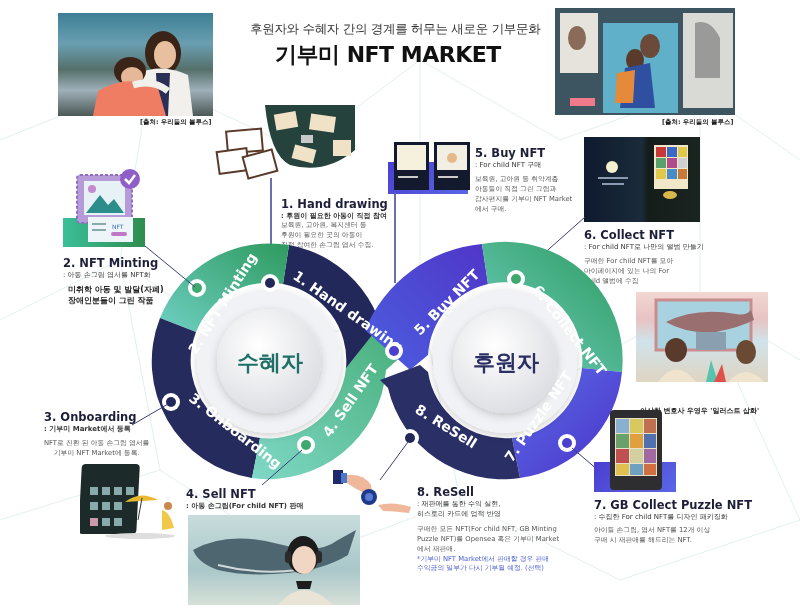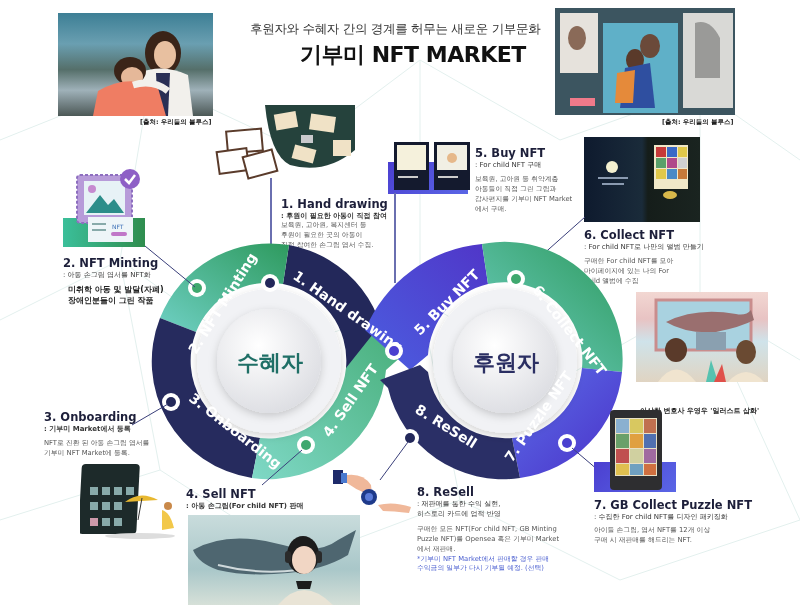--- a/index.html
+++ b/index.html
@@ -7,21 +7,21 @@
     width: 800px; height: 611px; overflow: hidden;
     background: #ffffff;
     font-family: "DejaVu Sans", "Liberation Sans", sans-serif;
     color: #222;
     position: relative;
   }
   .abs { position: absolute; }
   .bg-lines { position: absolute; left: 0; top: 0; width: 800px; height: 611px; }
 
   .subtitle { left: 250px; top: 21px; font-size: 12.5px; color: #333; letter-spacing: -0.3px; }
-  .title { left: 300px; top: 40px; font-size: 22px; font-weight: bold; color: #111; letter-spacing: -0.5px; }
+  .title { left: 275px; top: 40px; font-size: 22px; font-weight: bold; color: #111; letter-spacing: -0.5px; }
 
   .photo { overflow: hidden; }
   .caption { font-size: 6.5px; font-weight: bold; color: #222; }
 
   .step-title { font-size: 11.5px; font-weight: bold; color: #1d1f3a; white-space: nowrap; }
   .step-sub { font-size: 7px; color: #333; white-space: nowrap; }
   .step-sub.bold { font-weight: bold; }
   .step-desc { font-size: 6.8px; color: #555; line-height: 1.45; }
   .step-desc.bold { font-weight: bold; color: #222; font-size: 8px; line-height: 1.4; }
   .step-note { font-size: 6.8px; color: #4b5fd0; line-height: 1.45; }
@@ -290,21 +290,21 @@
   <line x1="145" y1="246" x2="195" y2="287" stroke="#3a3f7a" stroke-width="1"></line>
   <line x1="132" y1="425" x2="168" y2="404" stroke="#3a3f7a" stroke-width="1"></line>
   <line x1="262" y1="485" x2="302" y2="450" stroke="#3a3f7a" stroke-width="1"></line>
   <line x1="380" y1="480" x2="408" y2="442" stroke="#3a3f7a" stroke-width="1"></line>
   <line x1="572" y1="448" x2="598" y2="470" stroke="#3a3f7a" stroke-width="1"></line>
 </svg>
 
 <div class="abs" style="left:44px;top:410px;">
   <div class="step-title">3. Onboarding</div>
   <div class="step-sub bold">: 기부미 Market에서 등록</div>
-  <div class="step-desc" style="margin-top:5px;">
+  <div class="step-desc" style="margin-top:5px;text-align:center;">
     <div>NFT로 진환 된 아동 손그림 엽서를</div>
     <div>기부미 NFT Market에 등록.</div>
   </div>
 </div>
 
 <div class="abs" style="left:80px;top:462px;width:100px;height:80px;">
   <svg width="100" height="80" viewBox="0 0 100 80">
     <rect x="2" y="2" width="58" height="70" rx="4" fill="#1d2a2a" transform="skewX(-3)"></rect>
     <g fill="#8aa">
       <rect x="10" y="25" width="8" height="8"></rect>

